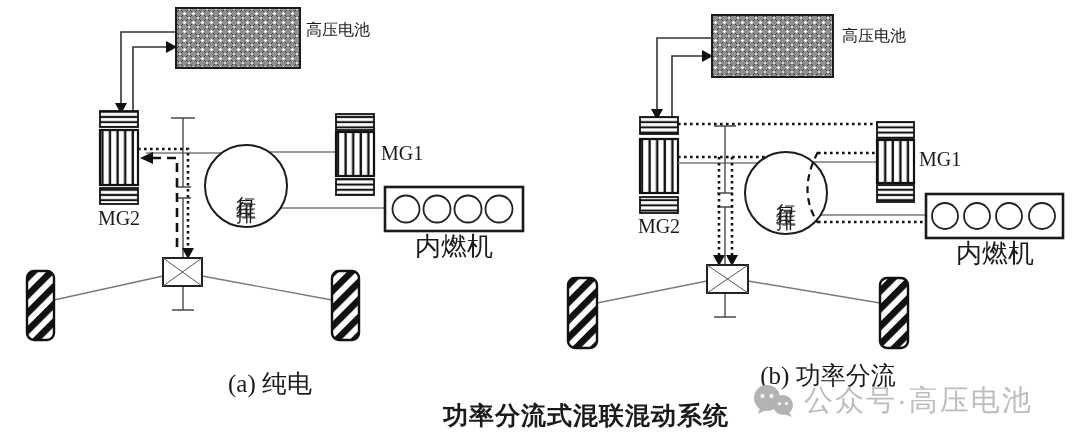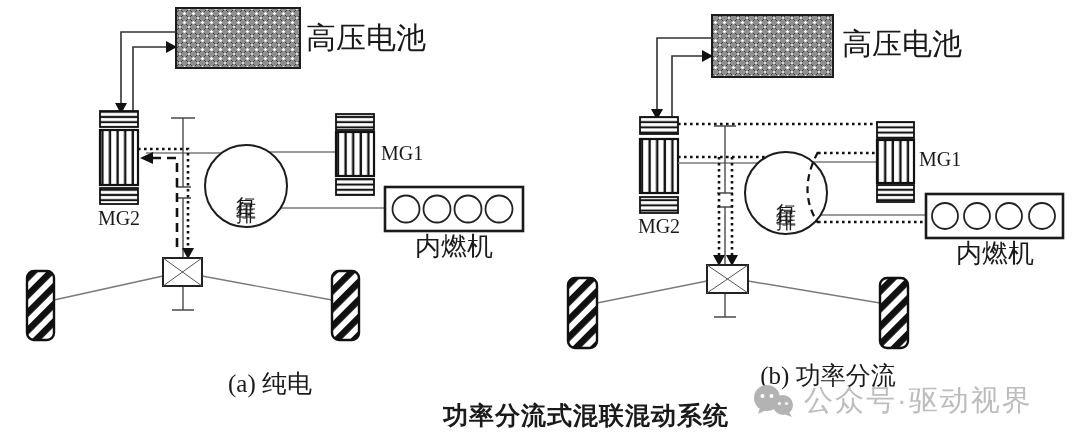--- a/index.html
+++ b/index.html
@@ -3,21 +3,21 @@
 <meta charset="utf-8">
 <style>
   html,body { margin:0; padding:0; background:#ffffff; }
   .stage {
     position:relative; width:1080px; height:443px; background:#ffffff;
     overflow:hidden; font-family:"Liberation Serif","DejaVu Serif",serif;
   }
   .stage svg.overlay { position:absolute; left:0; top:0; }
   .lbl { position:absolute; color:#1a1a1a; white-space:nowrap; line-height:1.05; }
   .lbl.center { transform:translateX(-50%); }
-  .lbl.serif23 { font-size:30px; }
+  .lbl.serif23 { font-size:16px; }
   .lbl.serif20 { font-size:20px;text-align:right; }
   .lbl.serif22 { font-size:26px; }
   .caption { font-size:25px; }
   .vert {
     transform:translate(-50%,-50%);
     writing-mode:vertical-rl; text-orientation:upright;
     font-size:20px; letter-spacing:3px;
   }
   .title {
     font-family:"Liberation Sans","DejaVu Sans",sans-serif;
@@ -203,16 +203,16 @@
     <svg width="46" height="34" viewBox="0 0 46 34">
       <circle cx="17" cy="14" r="13" fill="#b3b3b3"></circle>
       <path d="M10,24 L8,30 L16,26 Z" fill="#b3b3b3"></path>
       <circle cx="33" cy="21" r="10" fill="#b3b3b3"></circle>
       <path d="M39,28 L42,33 L34,30 Z" fill="#b3b3b3"></path>
       <circle cx="12.5" cy="12" r="2" fill="#ffffff"></circle>
       <circle cx="21.5" cy="12" r="2" fill="#ffffff"></circle>
       <circle cx="29.5" cy="19.5" r="1.6" fill="#ffffff"></circle>
       <circle cx="36.5" cy="19.5" r="1.6" fill="#ffffff"></circle>
     </svg>
-    <span>公众号·驱动视界</span>
+    <span>公众号·高压电池</span>
   </div>
 
 </div>
 
 </body></html>

